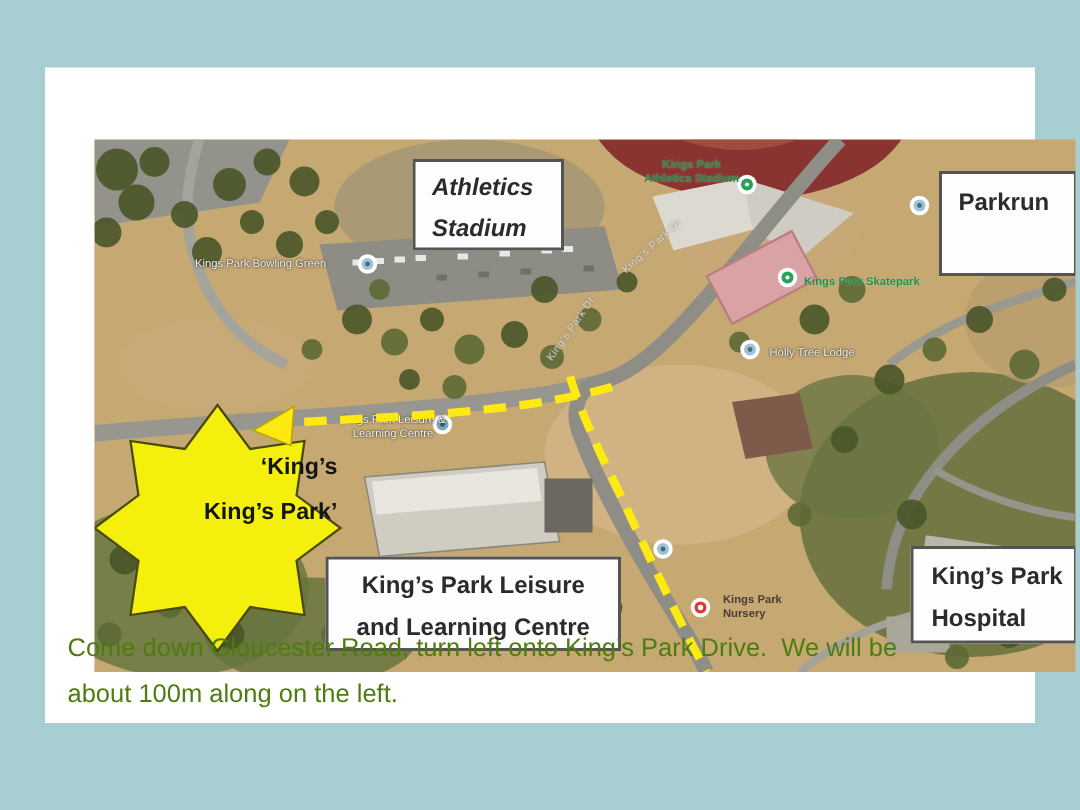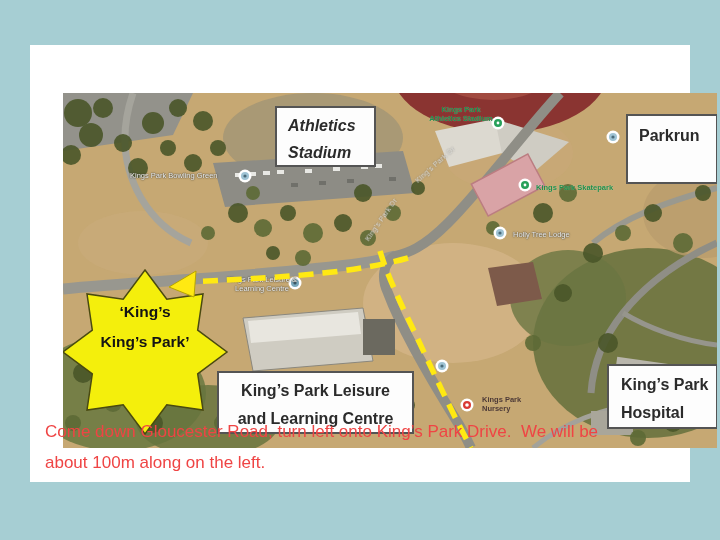--- a/index.html
+++ b/index.html
@@ -12,33 +12,33 @@
   
   .callout{position:absolute;background:#fdfdfd;border:2px solid #545454;color:#2b2b2b;
            font-weight:600;font-size:16px;z-index:6;box-sizing:border-box;}
   .callout div{white-space:nowrap;}
   .co-athletics{left:245px;top:61px;width:101px;height:61px;padding:4px 0 0 11px;line-height:27px;}
   .co-parkrun{left:596px;top:69px;width:92px;height:70px;padding:5px 0 0 11px;line-height:29px;}
   .co-leisure{left:187px;top:326px;width:197px;height:63px;padding:4px 0 0 0;line-height:28px;text-align:center;}
   .co-hospital{left:577px;top:319px;width:111px;height:65px;padding:5px 0 0 12px;line-height:28px;}
 
   
-  .star-text{position:absolute;left:35px;top:252px;width:160px;text-align:center;z-index:5;
+  .star-text{position:absolute;left:35px;top:252px;width:160px;text-align:right;z-index:5;
              color:#141414;font-weight:700;font-size:15.5px;line-height:30px;}
 
   
   .poi{position:absolute;font-size:7.5px;line-height:9px;z-index:2;filter:blur(.3px);white-space:nowrap;}
   .poi.white{color:#f4f2ee;text-shadow:0 0 2px #3c3c34,0 0 1px #3c3c34;}
   .poi.green{color:#1e8f4b;font-weight:700;text-shadow:0 0 1px rgba(240,240,230,.5);}
   .poi.dark{color:#4d3a37;font-weight:700;}
   .poi.road{color:rgba(250,250,245,.8);letter-spacing:.4px;font-size:7px;text-shadow:0 0 1.5px #555;}
   .ctr{text-align:center;}
 
   
-  .caption{position:absolute;left:45px;top:416px;width:632px;color:#ef4444;font-size:17px;
+  .caption{position:absolute;left:45px;top:416px;width:632px;color:#4d7c0f;font-size:17px;
            line-height:31px;z-index:6;}
   .caption div{white-space:pre-wrap;}
   .routes{z-index:4;pointer-events:none;}
 </style>
 </head>
 <body>
 
 <div class="screen">
   <div class="frame">
     <div class="map">

